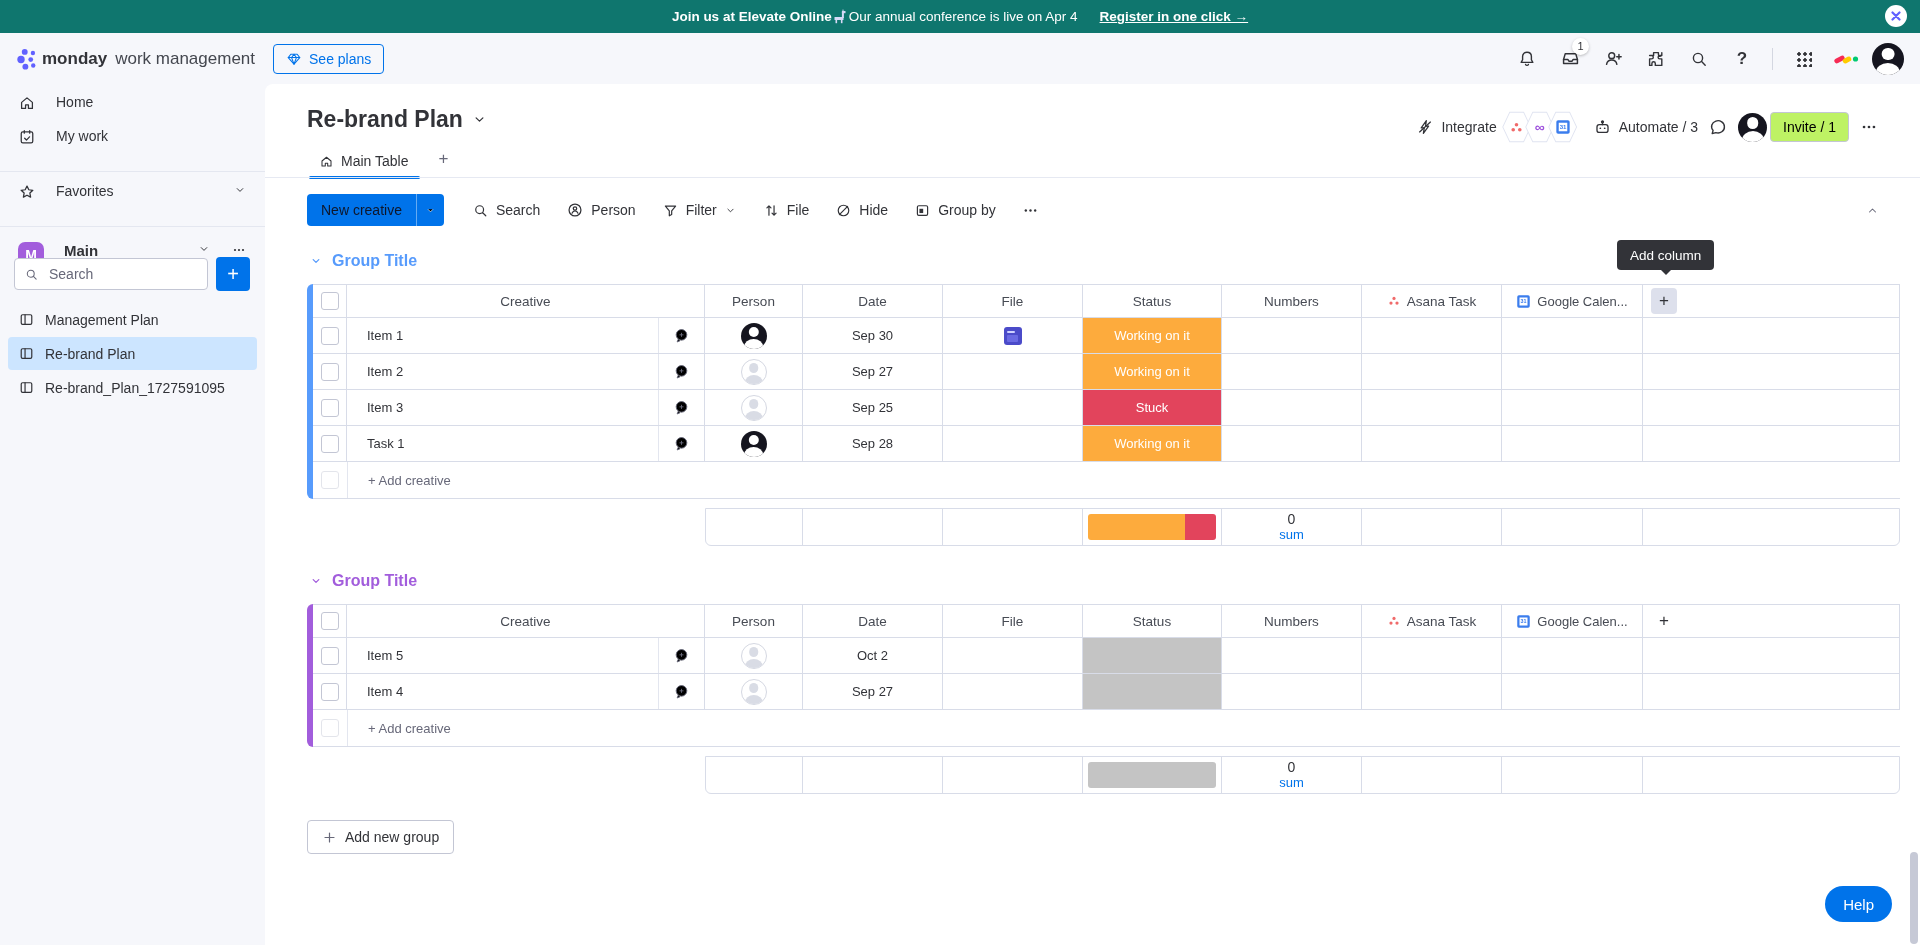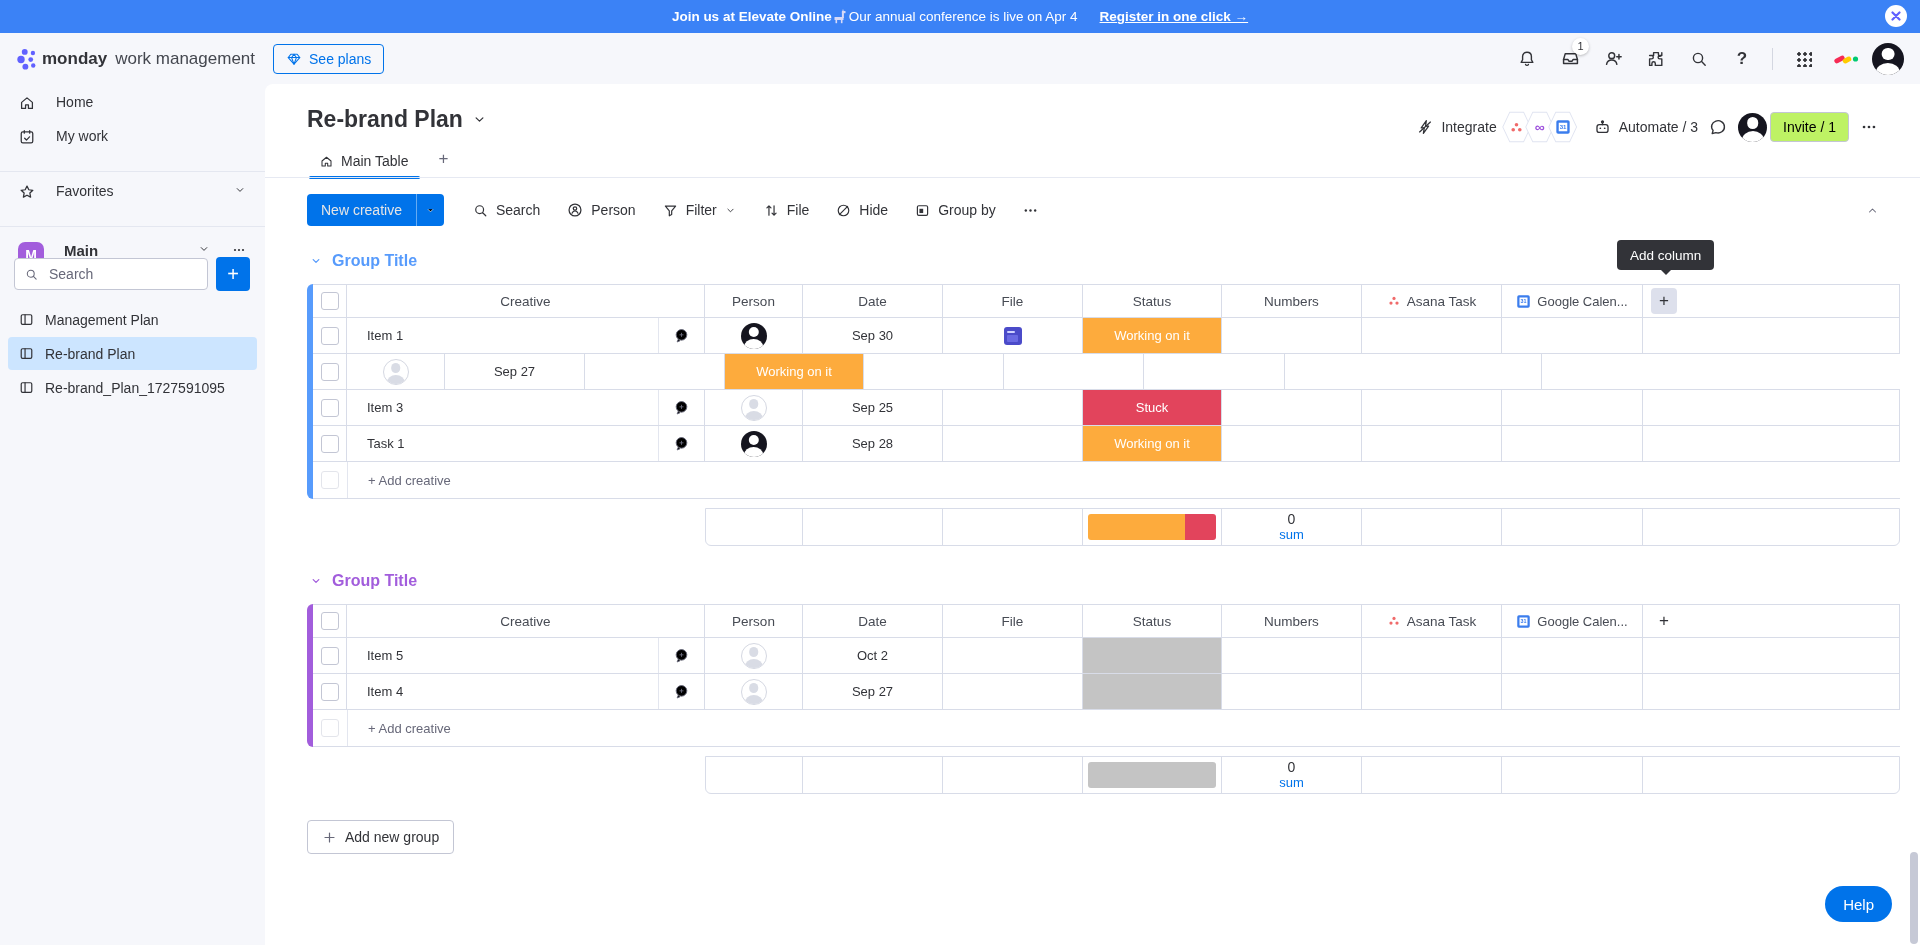--- a/index.html
+++ b/index.html
@@ -2,21 +2,21 @@
 <html><head>
 <meta charset="utf-8">
 <style>
   html,body{margin:0;padding:0;overflow:hidden}
   body{width:1920px;height:945px;position:relative;background:#F6F7FB;
        font-family:"Liberation Sans",sans-serif;color:#323338;-webkit-font-smoothing:antialiased}
   .ic{display:inline-flex;align-items:center;justify-content:center;flex:none}
   .ic svg{stroke:#323338;stroke-width:1.4;fill:none;stroke-linecap:round;stroke-linejoin:round}
 
   
-  .banner{position:absolute;top:0;left:0;width:1920px;height:33px;background:#3b82f6;color:#fff;
+  .banner{position:absolute;top:0;left:0;width:1920px;height:33px;background:#0f766e;color:#fff;
           display:flex;align-items:center;justify-content:center;gap:0;font-size:13.5px}
   .banner .b-bold{font-weight:700}
   .banner .b-link{color:#fff;font-weight:700;text-decoration:underline;margin-left:22px;cursor:pointer}
   .b-close{position:absolute;right:13px;top:5px;width:22px;height:22px;border-radius:50%;background:#fff;
            display:flex;align-items:center;justify-content:center;cursor:pointer}
   .b-close svg{stroke:#6161FF;stroke-width:2.2}
 
   
   .app-header{position:absolute;top:33px;left:0;width:1920px;height:51px;background:#F6F7FB;
               display:flex;align-items:center;padding:0 16px;box-sizing:border-box}
@@ -72,21 +72,21 @@
               font-size:14px;background:#bef264;cursor:pointer}
   .tabs{position:absolute;left:44px;top:62px;display:flex;align-items:flex-end;gap:6px;height:32px}
   .tab{display:flex;align-items:center;gap:7px;font-size:14px;padding:0 12px 9px 10px;position:relative;cursor:pointer}
   .tab.active::after{content:"";position:absolute;left:0;right:0;bottom:-1px;height:3px;background:#0073EA;border-radius:2px}
   .tab-plus{font-size:17px;color:#676879;padding:0 12px 9px;cursor:pointer}
   .tabline{position:absolute;left:0;top:93px;width:1655px;height:1px;background:#E6E9F2}
 
   
   .toolbar{position:absolute;left:42px;top:110px;display:flex;align-items:center;gap:10px;height:32px}
   .newbtn{display:flex;height:32px;border-radius:4px;overflow:hidden;cursor:pointer}
-  .newbtn .m{background:#0073EA;color:#e5e5e5;font-size:14px;display:flex;align-items:center;padding:0 14px}
+  .newbtn .m{background:#0073EA;color:#0f172a;font-size:14px;display:flex;align-items:center;padding:0 14px}
   .newbtn .c{background:#0073EA;border-left:1px solid rgba(255,255,255,.4);width:27px;display:flex;align-items:center;justify-content:center}
   .newbtn .c svg{stroke:#fff}
   .tool{display:flex;align-items:center;gap:7px;font-size:14px;padding:0 8px;height:32px;border-radius:4px;cursor:pointer}
   .collapse{position:absolute;right:34px;top:112px;width:28px;height:28px;display:flex;align-items:center;justify-content:center;cursor:pointer}
 
   
   .g-title{position:absolute;display:flex;align-items:center;gap:9px;font-size:16px;font-weight:600;cursor:pointer}
   .tbl{position:absolute;left:42px;width:1593px;background:#fff}
   .gbar{position:absolute;left:0;top:0;bottom:0;width:6px;border-radius:6px 0 0 6px}
   .trow{display:flex;margin-left:6px;border-bottom:1px solid #D8DCE8;background:#fff;box-sizing:border-box}
@@ -623,20 +623,30 @@
       <div class="cell c-numbers"></div>
       <div class="cell c-asana"></div>
       <div class="cell c-gcal"></div>
       <div class="cell c-plus" style="border-right:1px solid #D8DCE8"></div>
     </div>
 
     <div class="trow it">
       <div class="cell c-check">
           <span class="cb"></span>
         </div>
+      <div class="cell c-creative" style="justify-content:flex-start">
+        <span class="item-name">Item 2</span>
+        <span class="chat-slot">
+          <svg width="19" height="19" viewBox="0 0 20 20" style="stroke:#676879">
+              <circle cx="10" cy="9.3" r="5.6"></circle>
+              <path d="m6.6 13.8-1.2 3 3.1-1.3"></path>
+              <path d="M10 7.2v4.2M7.9 9.3h4.2"></path>
+            </svg>
+        </span>
+      </div>
       <div class="cell c-person">
           <span class="avatar empty" style="width:26px;height:26px"></span>
         </div>
       <div class="cell c-date">
           <span>Sep 27</span>
         </div>
       <div class="cell c-file"></div>
       <div class="cell c-status">
           <div class="status-fill" style="background: rgb(253, 171, 61);">Working on it</div>
         </div>

